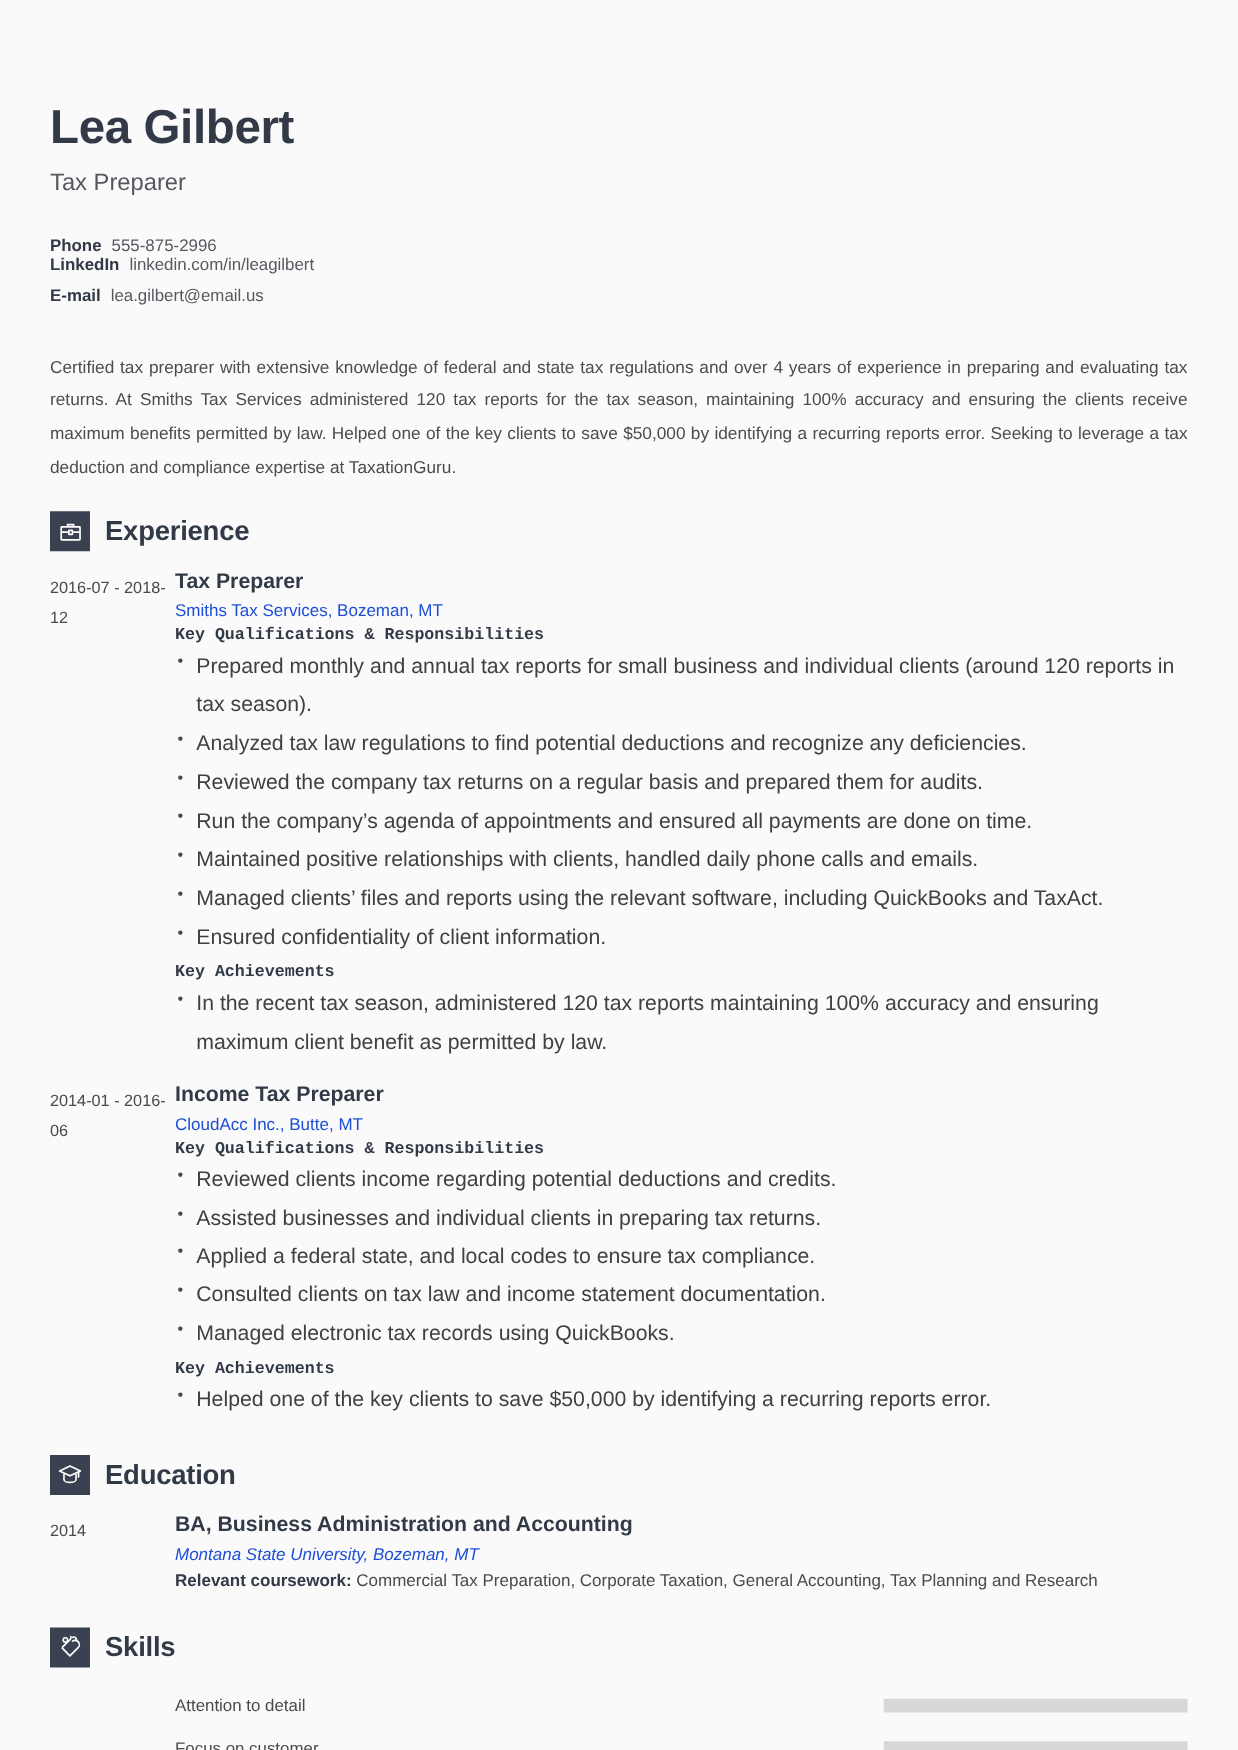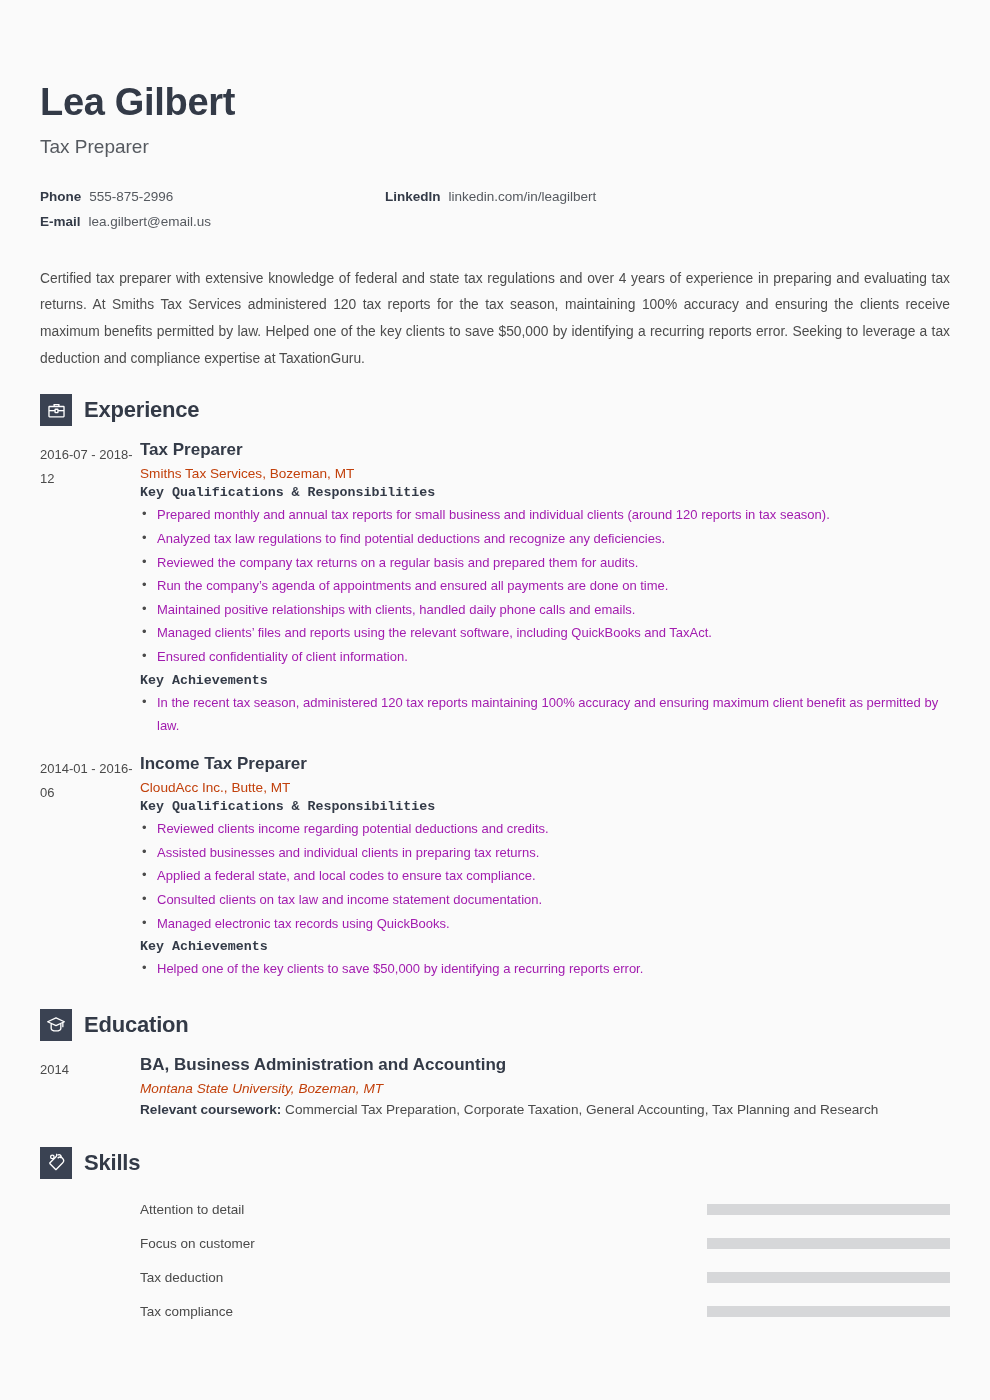--- a/index.html
+++ b/index.html
@@ -13,21 +13,21 @@
   .page { width:990px; height:1400px; position:relative; padding:0 40px; }
 
   
   .name {
     font-size:38px; font-weight:bold; color:#333a47;
     letter-spacing:-0.3px; padding-top:37px; line-height:1.15;margin-top:44px;
   }
   .job-title { font-size:19px; color:#55595f; margin-top:11px; font-weight:400; }
 
   .contacts { margin-top:31px; }
-  .contact-row { display:flex; align-items:baseline; margin-bottom:10px; font-size:13.5px; }
+  .contact-row { display:flex; align-items:baseline; margin-bottom:10px; font-size:13.5px;flex-direction:column; }
   .c-cell { display:flex; align-items:baseline; }
   .c-cell.first { width:345px; }
   .c-label { font-weight:bold; color:#333a47; }
   .c-value { color:#55595f; margin-left:8px; }
   .c-cell.second .c-label { text-align:center; }
 
   
   .summary {
     margin-top:37px; font-size:13.8px; line-height:1.93;
     text-align:justify; color:#4c4c4c;
@@ -44,28 +44,28 @@
   .sec-title { font-size:22px; font-weight:bold; color:#333a47; letter-spacing:-0.2px; }
 
   
   .entry { display:flex; margin-bottom:4px; }
   .entry-date {
     width:100px; flex:0 0 100px; font-size:13px; color:#4a4a4a;
     line-height:1.85; padding-top:3px;
   }
   .entry-body { flex:1 1 auto; min-width:0; }
   .entry-title { font-size:17px; font-weight:bold; color:#333a47; margin-bottom:6px; }
-  .entry-sub { font-size:13.6px; color:#c2410c; margin-bottom:2px; }
+  .entry-sub { font-size:13.6px; color:#1d4ed8; margin-bottom:2px; }
   .entry-sub.italic { font-style:italic; }
   .block-label { font-size:13.3px; font-weight:bold; color:#333a47; margin-top:4px; margin-bottom:3px;font-family:Liberation Mono, monospace; }
 
   ul.bullets { list-style:none; margin:0 0 2px 0; padding:0; }
   ul.bullets li {
-    position:relative; padding-left:17px; font-size:13px;
-    line-height:1.82; color:#a21caf;
+    position:relative; padding-left:17px; font-size:17px;
+    line-height:1.82; color:#404040;
   }
   ul.bullets li::before {
     content:"•"; position:absolute; left:2px; top:-1px; color:#4a4a4a; font-size:13px;
   }
   .coursework { font-size:13.6px; line-height:1.82; text-align:justify; color:#4a4a4a; }
   .coursework b { color:#333a47; }
 
   .exp-entry-2 { margin-top:14px; }
   .edu-section { margin-top:26px; }
 

